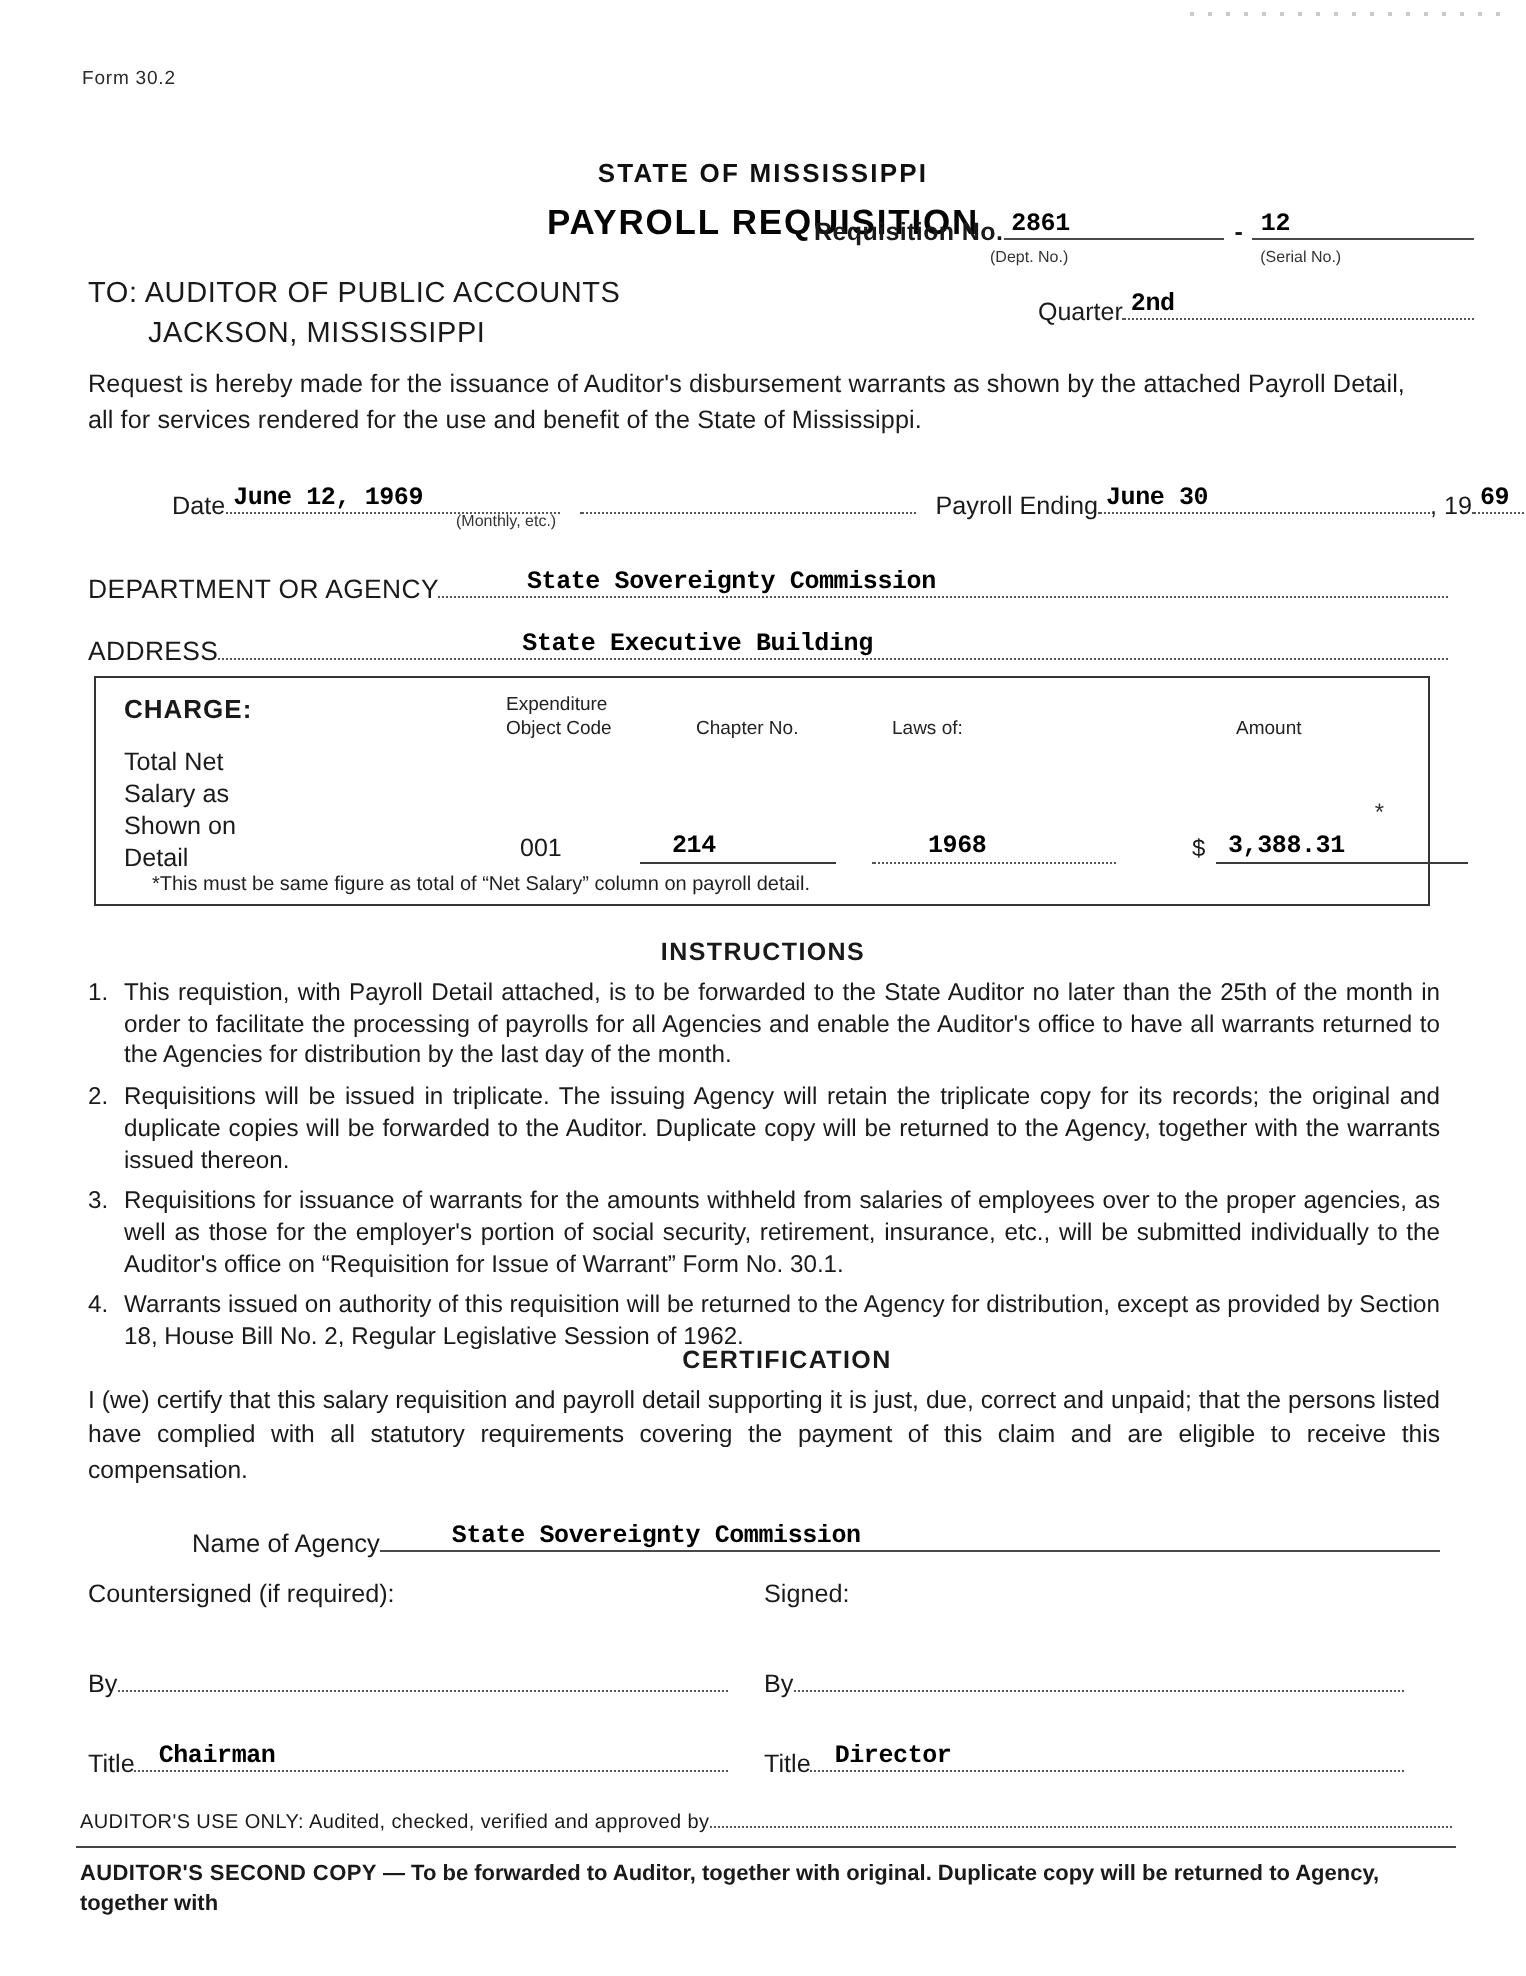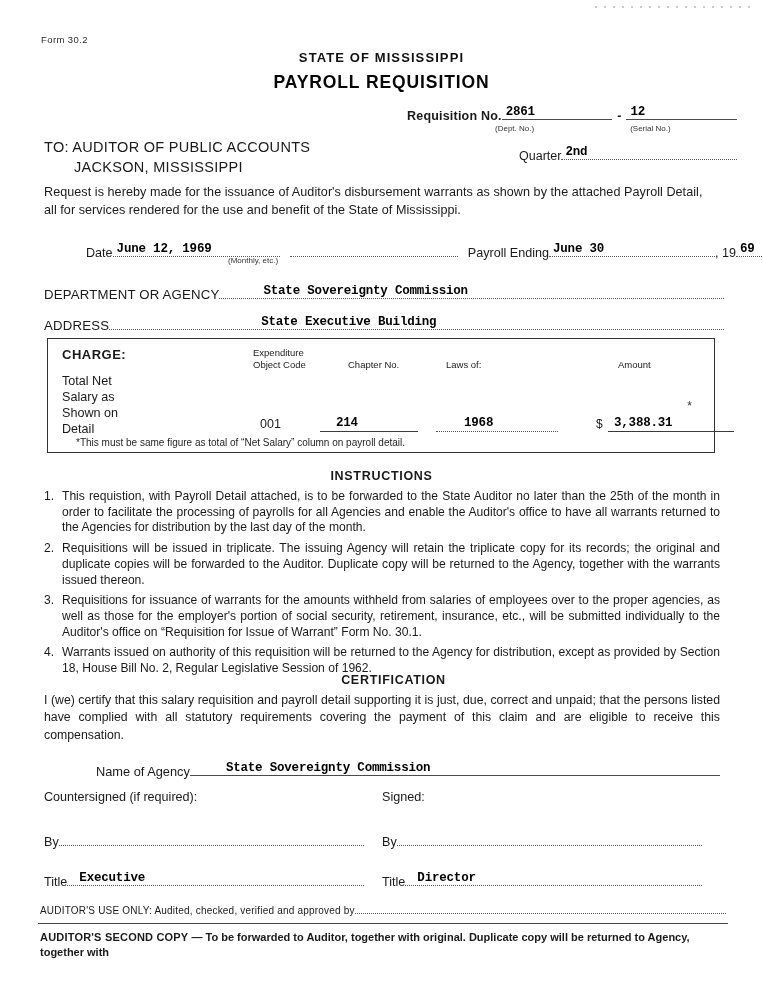--- a/index.html
+++ b/index.html
@@ -47,20 +47,21 @@
     position: absolute;
     left: 0; top: 50px;
     width: 763px;
     text-align: center;
   }
   .title-state {
     font-size: 13px;
     font-weight: bold;
     letter-spacing: 1.1px;
     color: #111;
+    margin-top: 29px;
   }
   .title-main {
     margin-top: 7px;
     font-size: 17.5px;
     font-weight: bold;
     letter-spacing: .9px;
     color: #050505;
   }
 
   
@@ -517,21 +518,21 @@
       <div class="sig-caption">Countersigned (if required):</div>
       <div class="sig-line">
         <span class="lbl">By</span>
         <span class="sig-fill">
           <span class="hand"></span>
         </span>
       </div>
       <div class="sig-line">
         <span class="lbl">Title</span>
         <span class="sig-fill">
-          <span class="hand">Executive</span>
+          <span class="hand">Chairman</span>
         </span>
       </div>
     </div>
     <div class="sig-col">
       <div class="sig-caption">Signed:</div>
       <div class="sig-line">
         <span class="lbl">By</span>
         <span class="sig-fill">
           <span class="hand"></span>
         </span>

